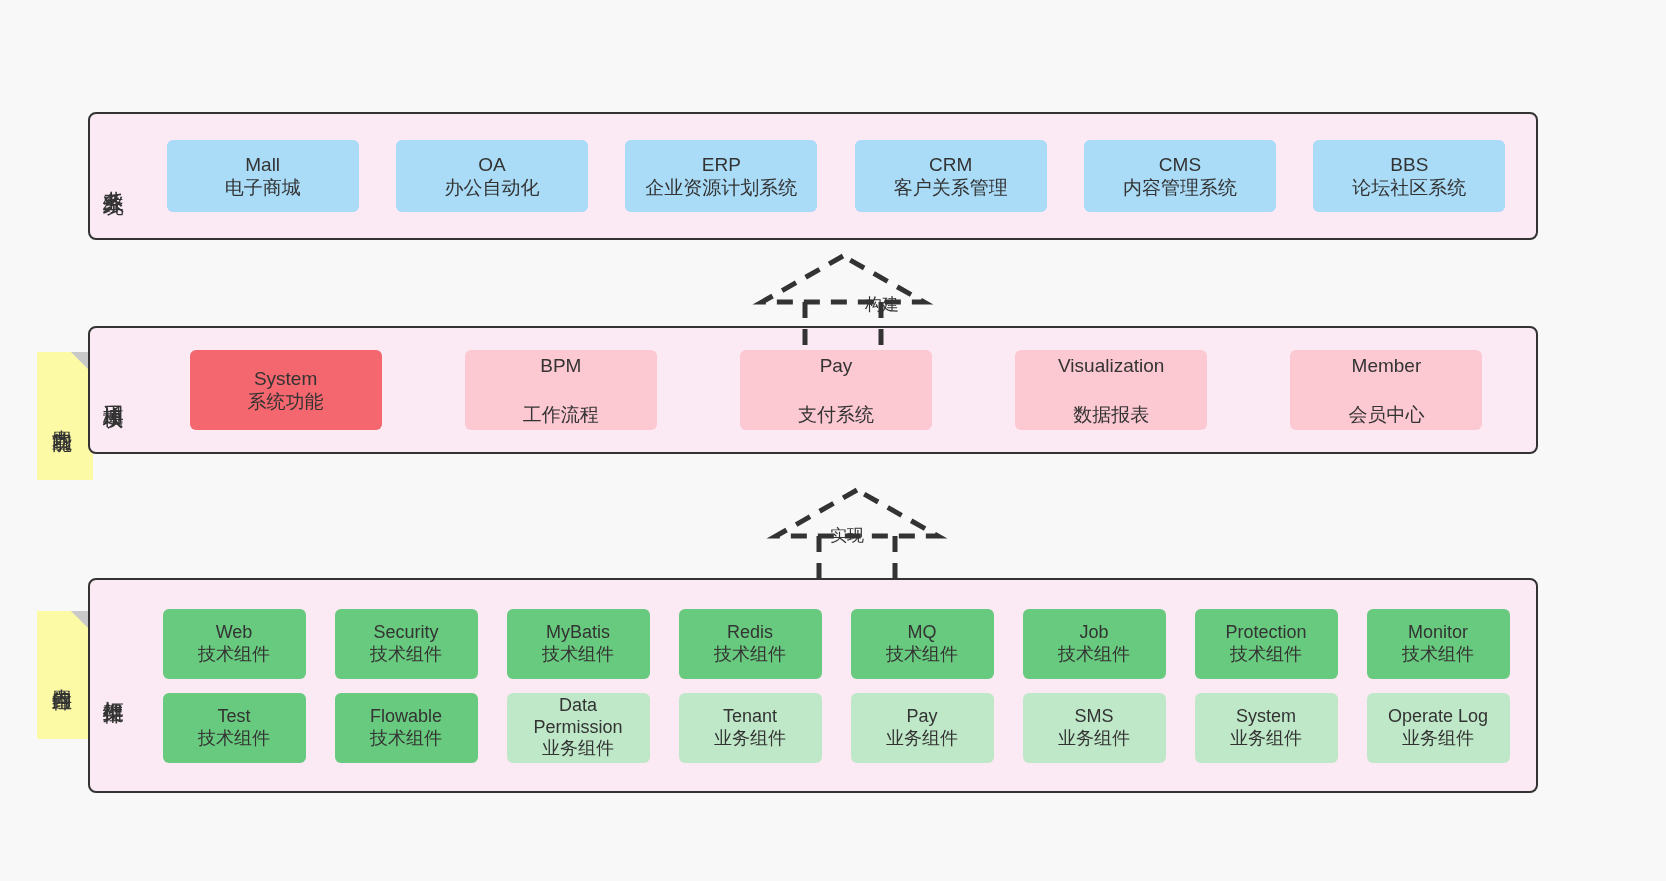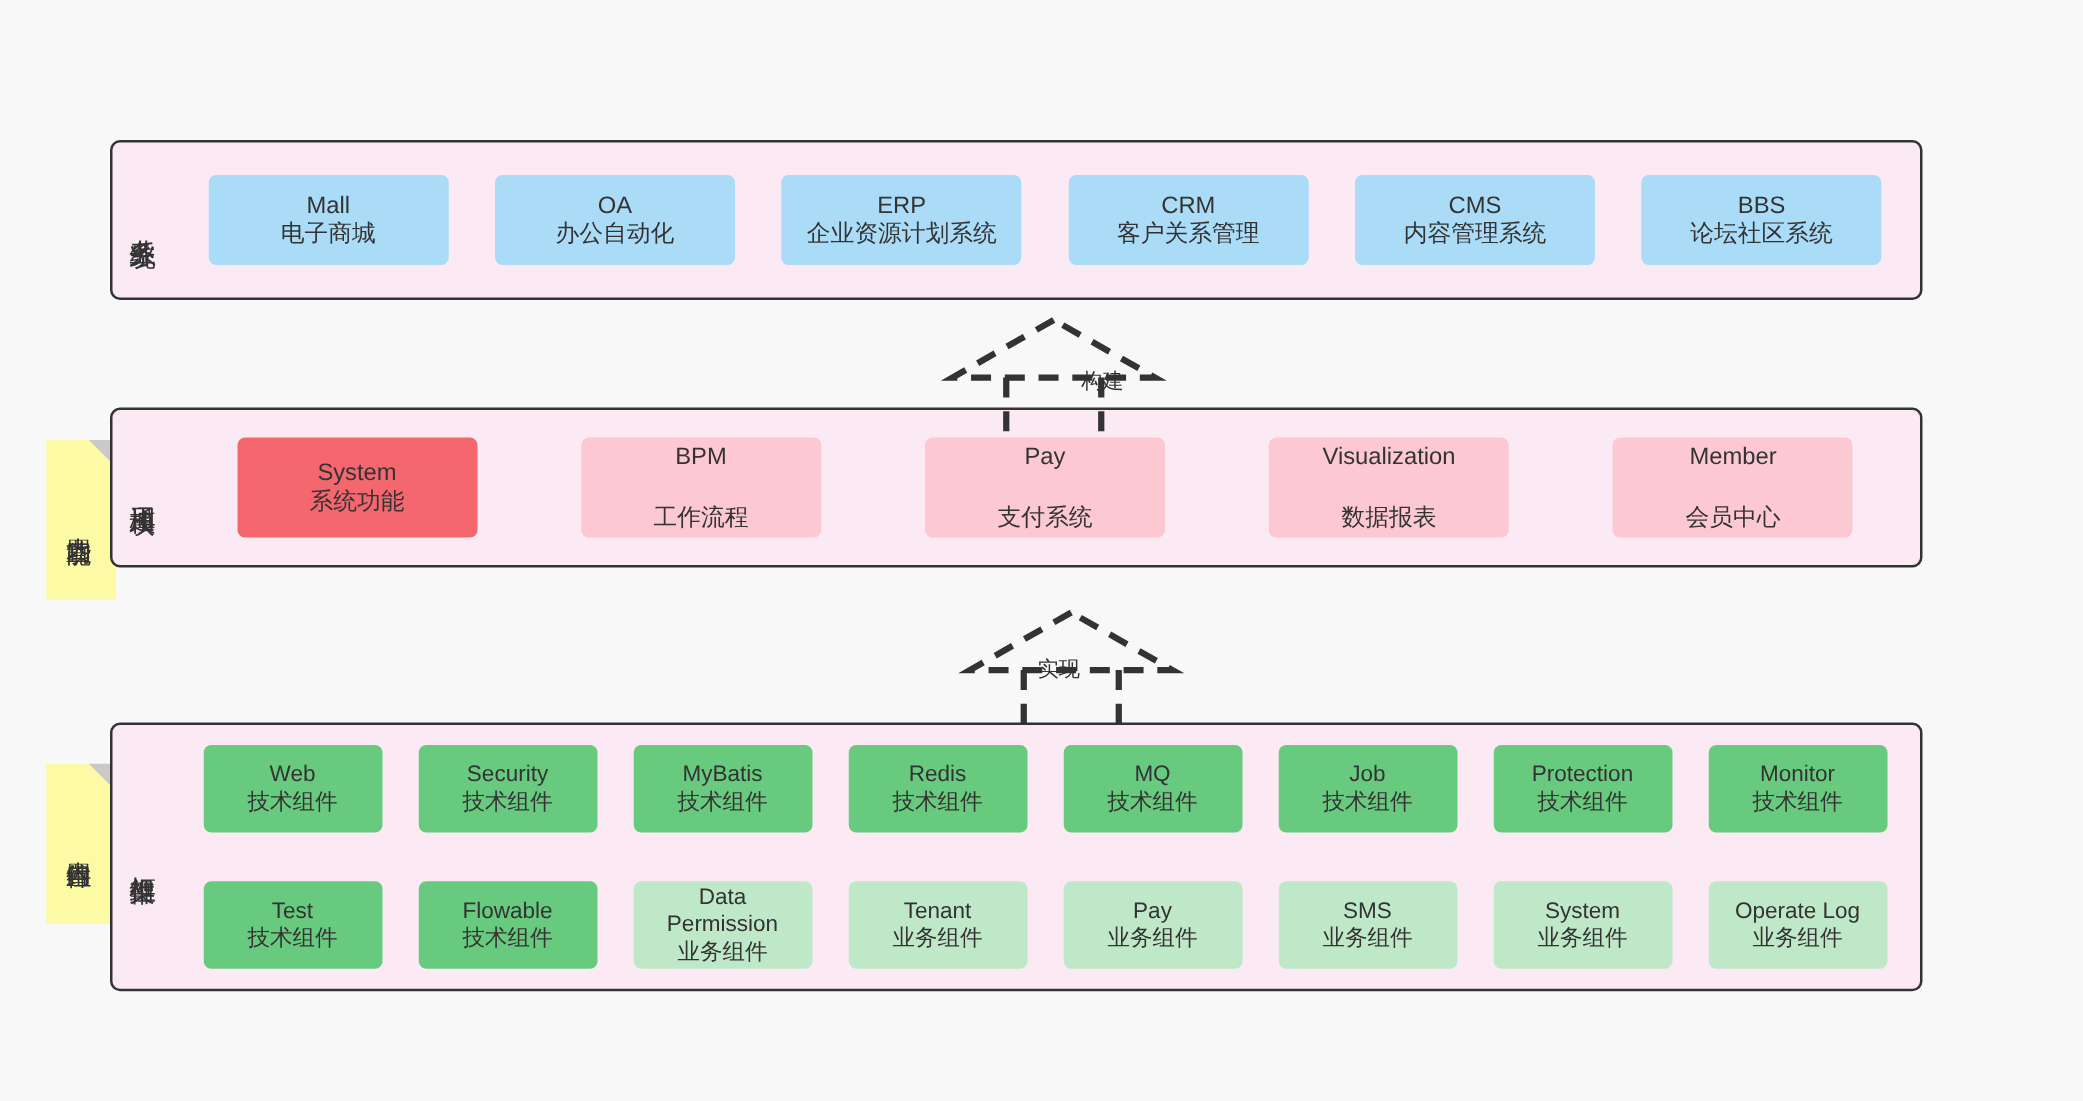--- a/index.html
+++ b/index.html
@@ -44,21 +44,21 @@
   }
   .layer-body {
     flex: 1 1 auto;
     display: flex;
     align-items: center;
     gap: 0;
     padding: 0 12px;
   }
   .layer-body.two-row {
     flex-direction: column;
-    justify-content: space-between;
+    justify-content: center;
     gap: 14px;
     padding: 16px 12px;
   }
   .row {
     display: flex;
     width: 100%;
     gap: 0;
   }
 
   

